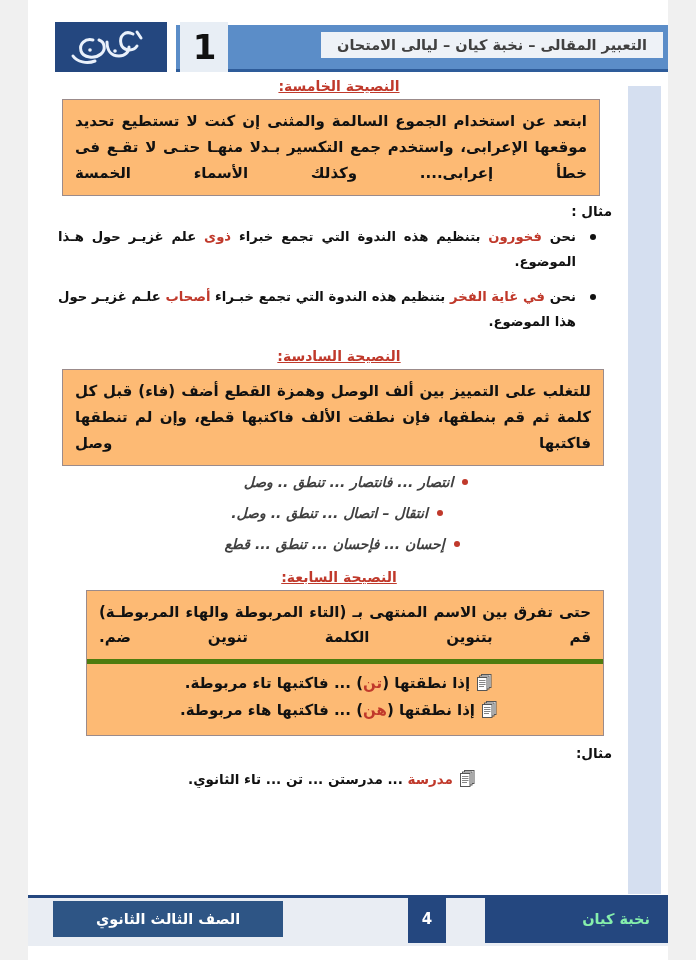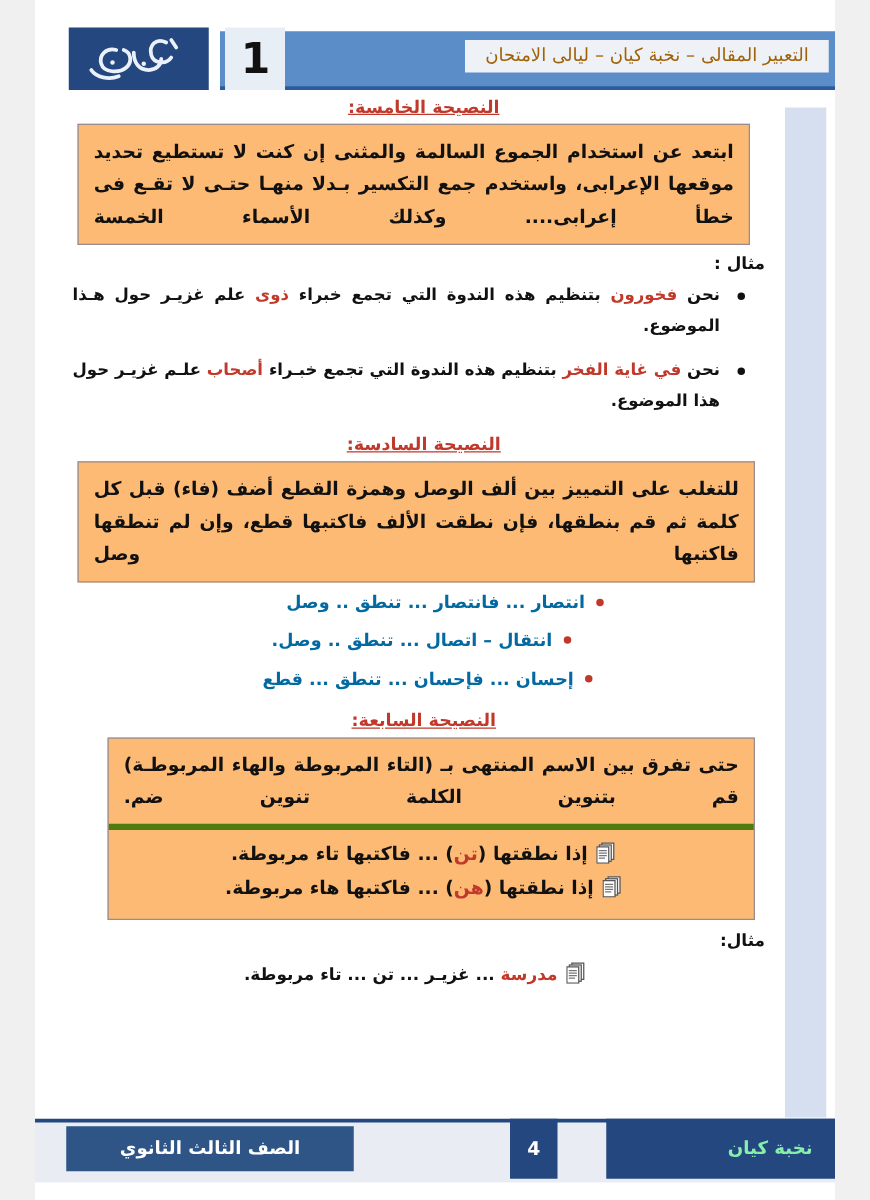--- a/index.html
+++ b/index.html
@@ -75,22 +75,22 @@
     position: absolute;
     right: 5px;
     top: 10px;
     height: 26px;
     background: #eef2f7;
     display: flex;
     align-items: center;
     justify-content: center;
     padding: 0 16px;
     font-size: 14.5px;
-    font-weight: normal;
-    color: #a16207;
+    font-weight: bold;
+    color: #404040;
     white-space: nowrap;
     letter-spacing: 0px;
   }
 
   
   .side-rail {
     position: absolute;
     left: 628px;
     top: 86px;
     width: 33px;
@@ -195,25 +195,26 @@
   .red-list {
     list-style: none;
     margin: 6px 0 0 0;
     padding: 0;
     direction: rtl;
   }
   .red-list li {
     position: relative;
     font-size: 14px;
     font-weight: bold;
-    color: #0369a1;
+    color: #404040;
     line-height: 1.55;
     margin-bottom: 9px;
     text-align: center;
     padding-right: 0;
+    font-style: italic;
   }
   .red-list li .rb-dot {
     display: inline-block;
     width: 6px;
     height: 6px;
     border-radius: 50%;
     background: #c0392b;
     vertical-align: middle;
     margin-left: 9px;
     margin-bottom: 2px;
@@ -411,21 +412,21 @@
         <rect x="4.5" y="1.5" width="9.5" height="13" fill="#ffffff" stroke="#555555" stroke-width="1"></rect>
         <rect x="2.5" y="3" width="9.5" height="13" fill="#ffffff" stroke="#555555" stroke-width="1"></rect>
         <rect x="0.5" y="4.5" width="9.5" height="13" fill="#ffffff" stroke="#555555" stroke-width="1"></rect>
         <g stroke="#777777" stroke-width="0.9">
           <line x1="2" y1="7.5" x2="8.5" y2="7.5"></line>
           <line x1="2" y1="9.5" x2="8.5" y2="9.5"></line>
           <line x1="2" y1="11.5" x2="8.5" y2="11.5"></line>
           <line x1="2" y1="13.5" x2="7" y2="13.5"></line>
         </g>
       </svg>
-    </span><span class="hl-red">مدرسة</span><span> ... غزيـر ... تن ... تاء مربوطة.</span>
+    </span><span class="hl-red">مدرسة</span><span> ... مدرستن ... تن ... تاء الثانوي.</span>
   </div>
 
 </div>
 
 <div class="footer">
   <div class="footer-bg"></div>
   <div class="footer-right">نخبة كيان</div>
   <div class="footer-page">4</div>
   <div class="footer-left">الصف الثالث الثانوي</div>
 </div>

